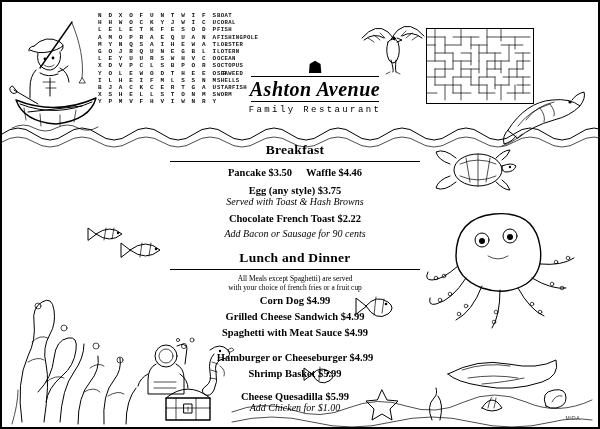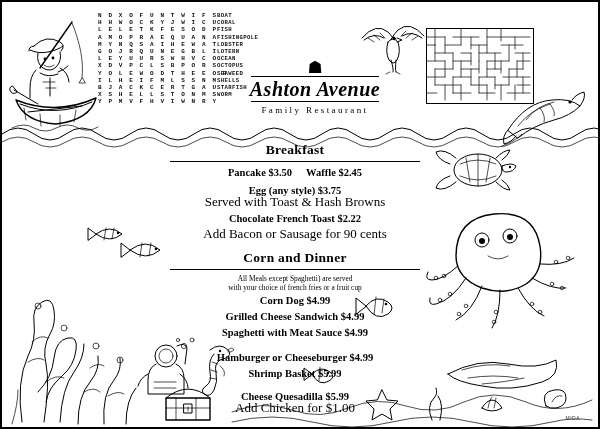--- a/index.html
+++ b/index.html
@@ -8,33 +8,33 @@
   .abs{position:absolute;}
   
   #wordsearch{left:96px;top:10px;width:105px;height:110px;}
   #wordsearch .grid{font-family:"Liberation Mono",monospace;font-size:6px;line-height:7.2px;letter-spacing:1.6px;font-weight:bold;color:#111;white-space:pre;}
   #wordlist{left:215px;top:10px;width:70px;}
   #wordlist div{font-family:"Liberation Mono",monospace;font-size:5.6px;line-height:7.2px;font-weight:bold;letter-spacing:.4px;color:#111;}
   
   #logo{left:243px;top:58px;width:140px;text-align:center;}
   #logo .chef{font-size:17px;line-height:15px;}
   #logo .name{font-family:"Liberation Serif",serif;font-style:italic;font-weight:bold;font-size:20px;letter-spacing:.5px;line-height:22px;}
-  #logo .sub{font-family:Liberation Serif, serif;font-size:9px;letter-spacing:2.4px;line-height:14px;text-align:center;}
+  #logo .sub{font-family:Liberation Mono, monospace;font-size:9px;letter-spacing:2.4px;line-height:14px;text-align:center;}
   #logo .rule{height:1px;background:#000;margin:1px 6px;}
   
   #maze{left:424px;top:26px;width:106px;height:74px;border:1.5px solid #000;background:#fff;}
   #maze svg{display:block;}
   
   #waves{left:0;top:118px;width:600px;height:26px;}
   
   #menu{left:160px;top:140px;width:266px;text-align:center;color:#000;}
   .sec-title{font-family:"Liberation Serif",serif;font-weight:bold;font-size:13.5px;margin:0 0 3px 0;letter-spacing:.3px;}
   .sec-rule{height:1px;background:#000;width:250px;margin:1px auto 4px auto;}
   .item{font-family:"Liberation Serif",serif;font-weight:bold;font-size:10.5px;line-height:13px;}
-  .note{font-family:"Liberation Serif",serif;font-size:13px;line-height:10px;}
+  .note{font-family:"Liberation Serif",serif;font-style:italic;font-size:10px;line-height:10px;}
   .row2{display:flex;justify-content:center;gap:14px;align-items:center;}
   #lunch{margin-top:11px;}
   .small-note{font-family:"Liberation Serif",serif;font-size:7.4px;line-height:9.2px;}
   
   .art{color:#000;}
   svg{overflow:visible;}
   .ln{fill:none;stroke:#000;stroke-width:1;stroke-linecap:round;stroke-linejoin:round;}
   .ln2{fill:none;stroke:#000;stroke-width:1.4;stroke-linecap:round;stroke-linejoin:round;}
   .thin{fill:none;stroke:#000;stroke-width:.7;stroke-linecap:round;stroke-linejoin:round;}
   .fillk{fill:#000;}
@@ -180,30 +180,30 @@
     </svg>
   </div>
 
   <div class="abs" id="menu">
 
     <div>
       <div class="sec-title">Breakfast</div>
       <div class="sec-rule"></div>
       <div class="row2">
         <div class="item">Pancake $3.50</div>
-        <div class="item">Waffle $2.45</div>
+        <div class="item">Waffle $4.46</div>
       </div>
       <div class="item" style="margin-top:5px;">Egg (any style) $3.75</div>
       <div class="note">Served with Toast &amp; Hash Browns</div>
       <div class="item" style="margin-top:5px;">Chocolate French Toast $2.22</div>
       <div class="note" style="margin-top:4px;">Add Bacon or Sausage for 90 cents</div>
     </div>
 
     <div id="lunch">
-      <div class="sec-title">Corn and Dinner</div>
+      <div class="sec-title">Lunch and Dinner</div>
       <div class="sec-rule"></div>
       <div class="small-note">All Meals except Spaghetti) are served</div>
       <div class="small-note" style="margin-bottom:2px;">with your choice of french fries or a fruit cup</div>
       <div class="item">Corn Dog $4.99</div>
       <div class="item" style="margin-top:3px;">Grilled Cheese Sandwich $4.99</div>
       <div class="item" style="margin-top:3px;">Spaghetti with Meat Sauce $4.99</div>
       <div class="item" style="margin-top:12px;">Hamburger or Cheeseburger $4.99</div>
       <div class="item" style="margin-top:3px;">Shrimp Basket $5.99</div>
       <div class="item" style="margin-top:10px;">Cheese Quesadilla $5.99</div>
       <div class="note">Add Chicken for $1.00</div>

